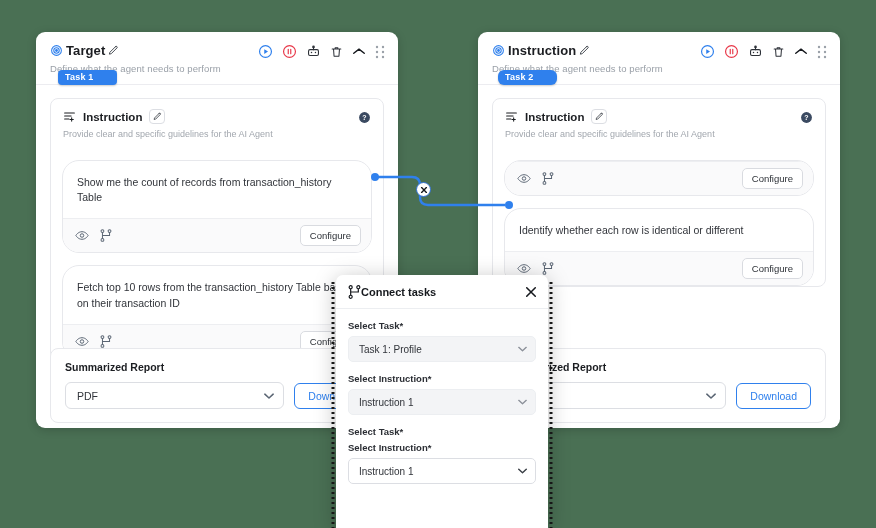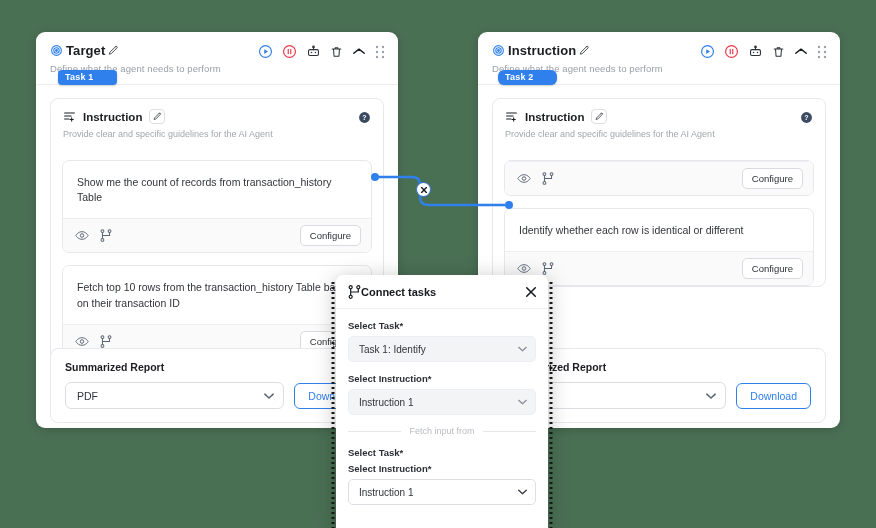--- a/index.html
+++ b/index.html
@@ -71,21 +71,21 @@
   .help-badge { position: absolute; right: 12px; top: 12px; }
 
   .pencil-box {
     border: 1px solid #dcdee3; border-radius: 4px;
     width: 16px; height: 15px; display: flex; align-items: center; justify-content: center;
   }
 
   .instr-item {
     margin: 12px 11px 0 11px;
     border: 1px solid #e7e8ec;
-    border-radius: 7px;
+    border-radius: 17px;
     overflow: hidden;
     background: #fff;
   }
   .instr-text {
     padding: 14px 14px 13px 14px;
     font-size: 10.5px; line-height: 1.45; color: #31343a;
   }
   .instr-foot {
     border-top: 1px solid #edeef1;
     background: #fafafb;
@@ -513,43 +513,38 @@
       <span class="modal-close ic">
         <svg width="12" height="12" viewBox="0 0 14 14" stroke="#15181d" stroke-width="1.8" stroke-linecap="round">
           <path d="M2 2l10 10M12 2L2 12"></path>
         </svg>
       </span>
     </div>
 
     <div class="modal-body">
       <div class="field-label">Select Task*</div>
       <div class="m-select filled">
-        <span>Task 1: Identify</span>
+        <span>Task 1: Profile</span>
         <span class="chev ic">
           <svg width="9" height="6" viewBox="0 0 12 8" fill="none" stroke="#8b9099" stroke-width="1.8" stroke-linecap="round" stroke-linejoin="round">
               <path d="M1 1.8L6 6.4l5-4.6"></path>
             </svg>
         </span>
       </div>
 
       <div class="field-label">Select Instruction*</div>
       <div class="m-select filled">
         <span>Instruction 1</span>
         <span class="chev ic">
           <svg width="9" height="6" viewBox="0 0 12 8" fill="none" stroke="#8b9099" stroke-width="1.8" stroke-linecap="round" stroke-linejoin="round">
               <path d="M1 1.8L6 6.4l5-4.6"></path>
             </svg>
         </span>
       </div>
 
-      <div class="divider">
-        <span class="ln"></span>
-        <span class="txt">Fetch input from</span>
-        <span class="ln"></span>
-      </div>
 
       <div class="field-label">Select Task*</div>
 
       <div class="field-label">Select Instruction*</div>
       <div class="m-select plain">
         <span>Instruction 1</span>
         <span class="chev ic">
           <svg width="9" height="6" viewBox="0 0 12 8" fill="none" stroke="#3a3f46" stroke-width="1.9" stroke-linecap="round" stroke-linejoin="round">
               <path d="M1 1.8L6 6.4l5-4.6"></path>
             </svg>

